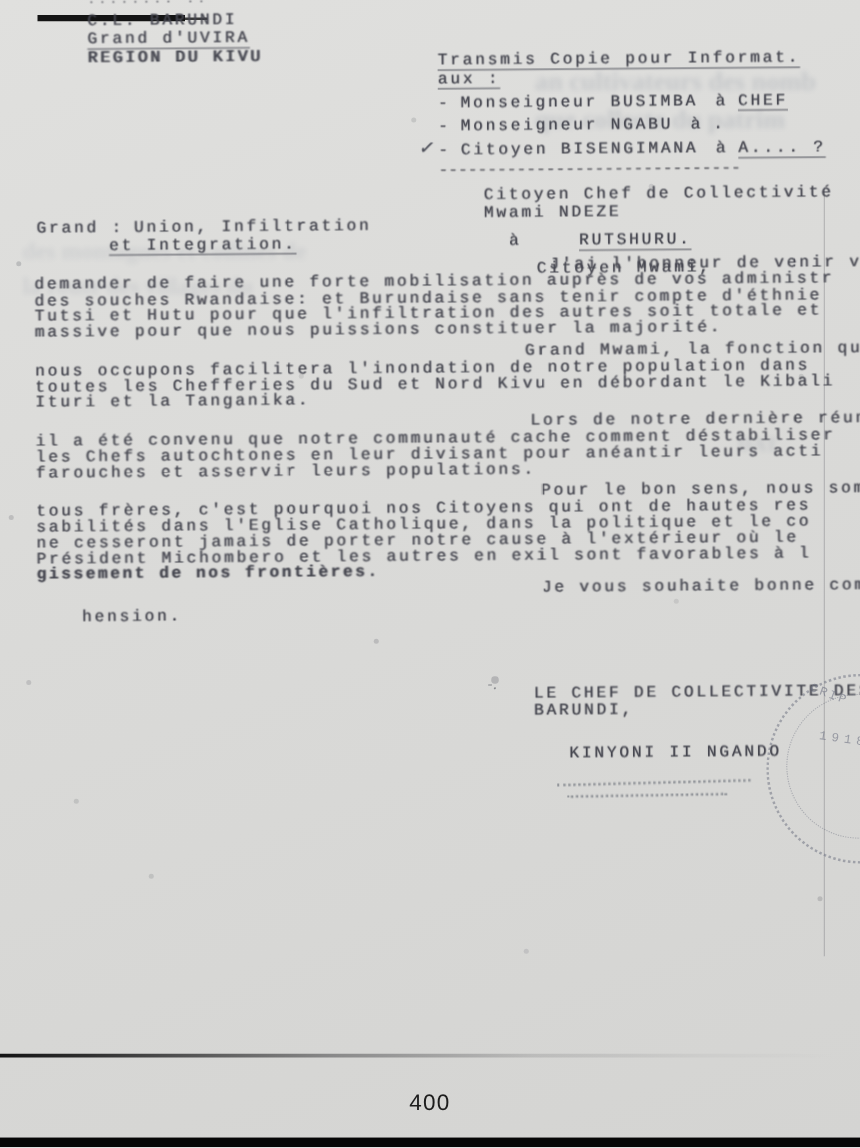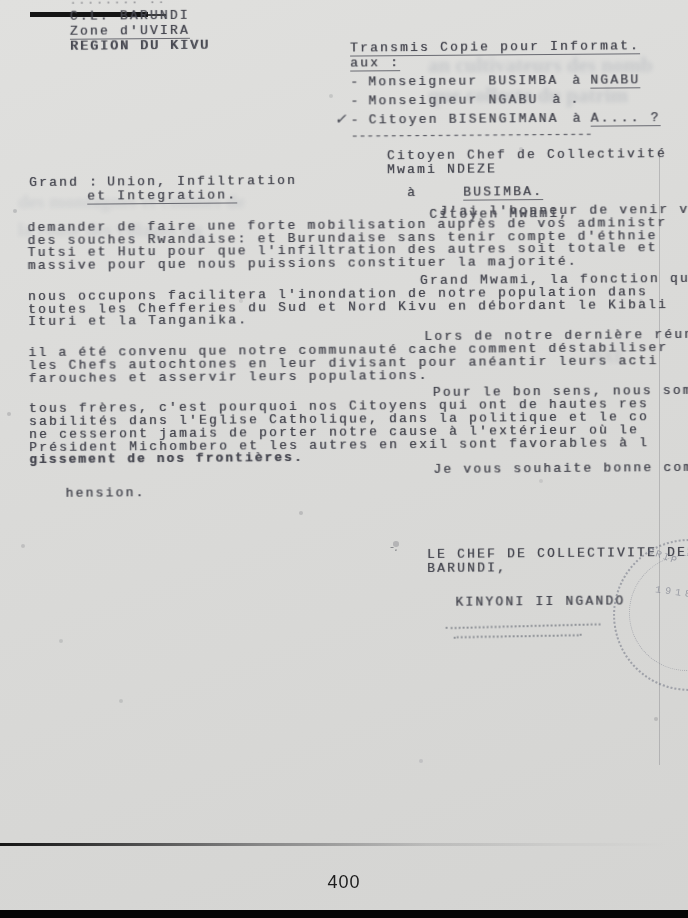--- a/index.html
+++ b/index.html
@@ -112,46 +112,46 @@
     <div class="topdash2"></div>
     <div class="vline"></div>
     <div class="noise"></div>
     <div class="mark-dot">-.</div>
 
     <div class="typed">
 
       <div class="letterhead tw">
         <div class="frag">........ ..</div>
         <div>C.L. BARUNDI</div>
-        <div><span class="u">Zone d'UVIRA</span></div>
+        <div><span class="u">Grand d'UVIRA</span></div>
         <div class="region">REGION DU KIVU</div>
       </div>
 
       <div class="transmission tw">
         <div class="trans-title"><span class="u">Transmis Copie pour Informat.</span></div>
         <div><span class="u">aux :</span></div>
 
         <div class="recip">
-          <span class="check"></span><span>-</span><span class="sp1"></span><span>Monseigneur BUSIMBA</span><span class="sp2"></span><span>à</span><span class="sp1"></span><span class="u">NGABU</span>
+          <span class="check"></span><span>-</span><span class="sp1"></span><span>Monseigneur BUSIMBA</span><span class="sp2"></span><span>à</span><span class="sp1"></span><span class="u">CHEF</span>
         </div>
         <div class="recip">
           <span class="check"></span><span>-</span><span class="sp1"></span><span>Monseigneur NGABU</span><span class="sp2"></span><span>à</span><span class="sp1"></span><span>.</span>
         </div>
         <div class="recip">
           <span class="check">✓</span><span>-</span><span class="sp1"></span><span>Citoyen BISENGIMANA</span><span class="sp2"></span><span>à</span><span class="sp1"></span><span class="u">A.... ?</span>
         </div>
 
         <div class="separator tw">-------------------------------</div>
 
         <div class="addressee">
           <div>Citoyen Chef de Collectivité</div>
           <div>Mwami NDEZE</div>
         </div>
         <div class="at-line">
-          <span>à</span><span class="at-gap"></span><span class="u">BUSIMBA.</span>
+          <span>à</span><span class="at-gap"></span><span class="u">RUTSHURU.</span>
         </div>
         <div class="salutation">Citoyen Mwami,</div>
       </div>
 
       <div class="subject tw">
         <div><span>Grand :</span><span class="sp1"></span><span>Union, Infiltration</span></div>
         <div class="s2"><span class="u">et Integration.</span></div>
       </div>
 
       <div class="body-block tw">

